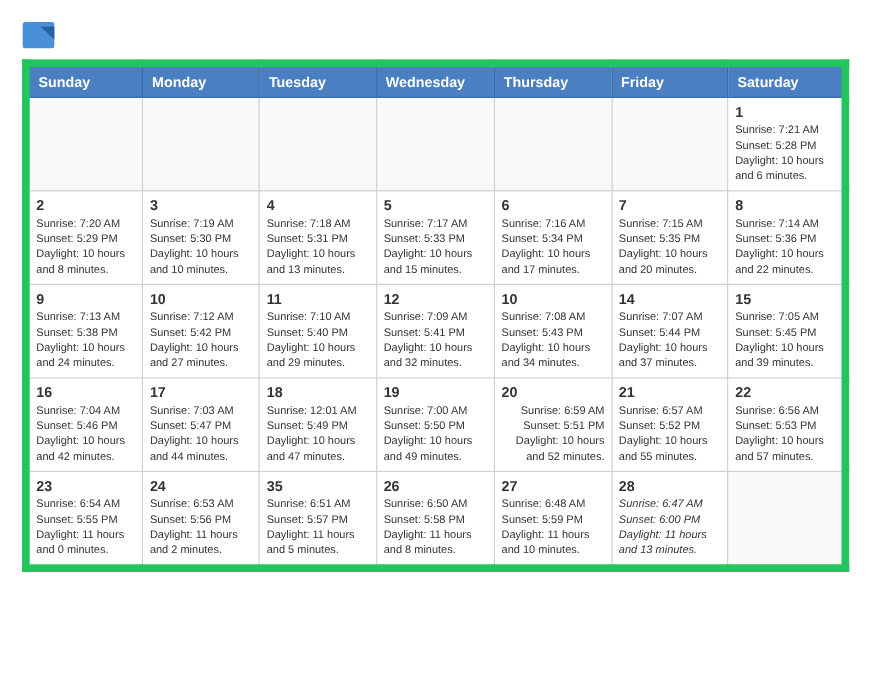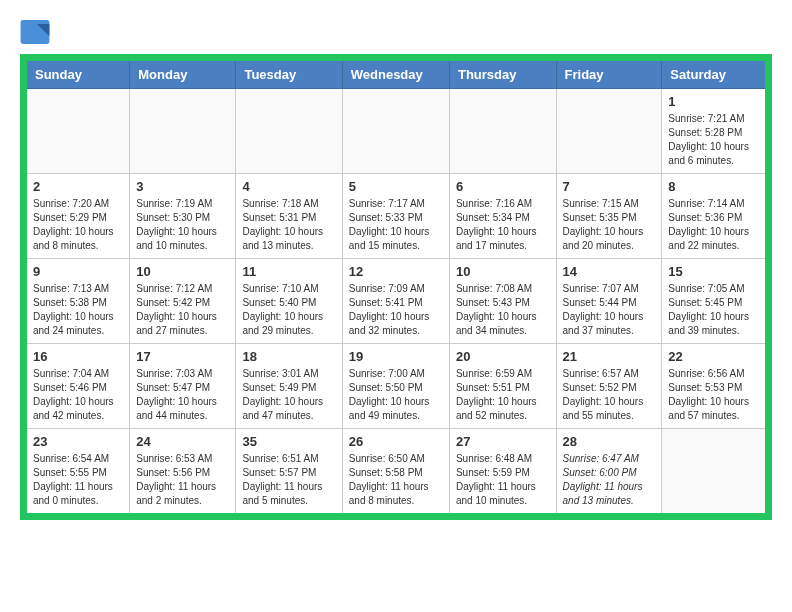--- a/index.html
+++ b/index.html
@@ -246,35 +246,35 @@
         </td>
         <td>
           <span class="day-number">17</span>
           <div class="day-info" style="white-space: pre-line;">Sunrise: 7:03 AM
 Sunset: 5:47 PM
 Daylight: 10 hours
 and 44 minutes.</div>
         </td>
         <td>
           <span class="day-number">18</span>
-          <div class="day-info" style="white-space: pre-line;">Sunrise: 3:01 AM
+          <div class="day-info" style="white-space: pre-line;">Sunrise: 12:01 AM
 Sunset: 5:49 PM
 Daylight: 10 hours
 and 47 minutes.</div>
         </td>
         <td>
           <span class="day-number">19</span>
           <div class="day-info" style="white-space: pre-line;">Sunrise: 7:00 AM
 Sunset: 5:50 PM
 Daylight: 10 hours
 and 49 minutes.</div>
         </td>
         <td>
           <span class="day-number">20</span>
-          <div class="day-info" style="white-space: pre-line;">Sunrise: 6:59 AM
+          <div class="day-info" style="white-space: pre-line; text-align: right;">Sunrise: 6:59 AM
 Sunset: 5:51 PM
 Daylight: 10 hours
 and 52 minutes.</div>
         </td>
         <td>
           <span class="day-number">21</span>
           <div class="day-info" style="white-space: pre-line;">Sunrise: 6:57 AM
 Sunset: 5:52 PM
 Daylight: 10 hours
 and 55 minutes.</div>

